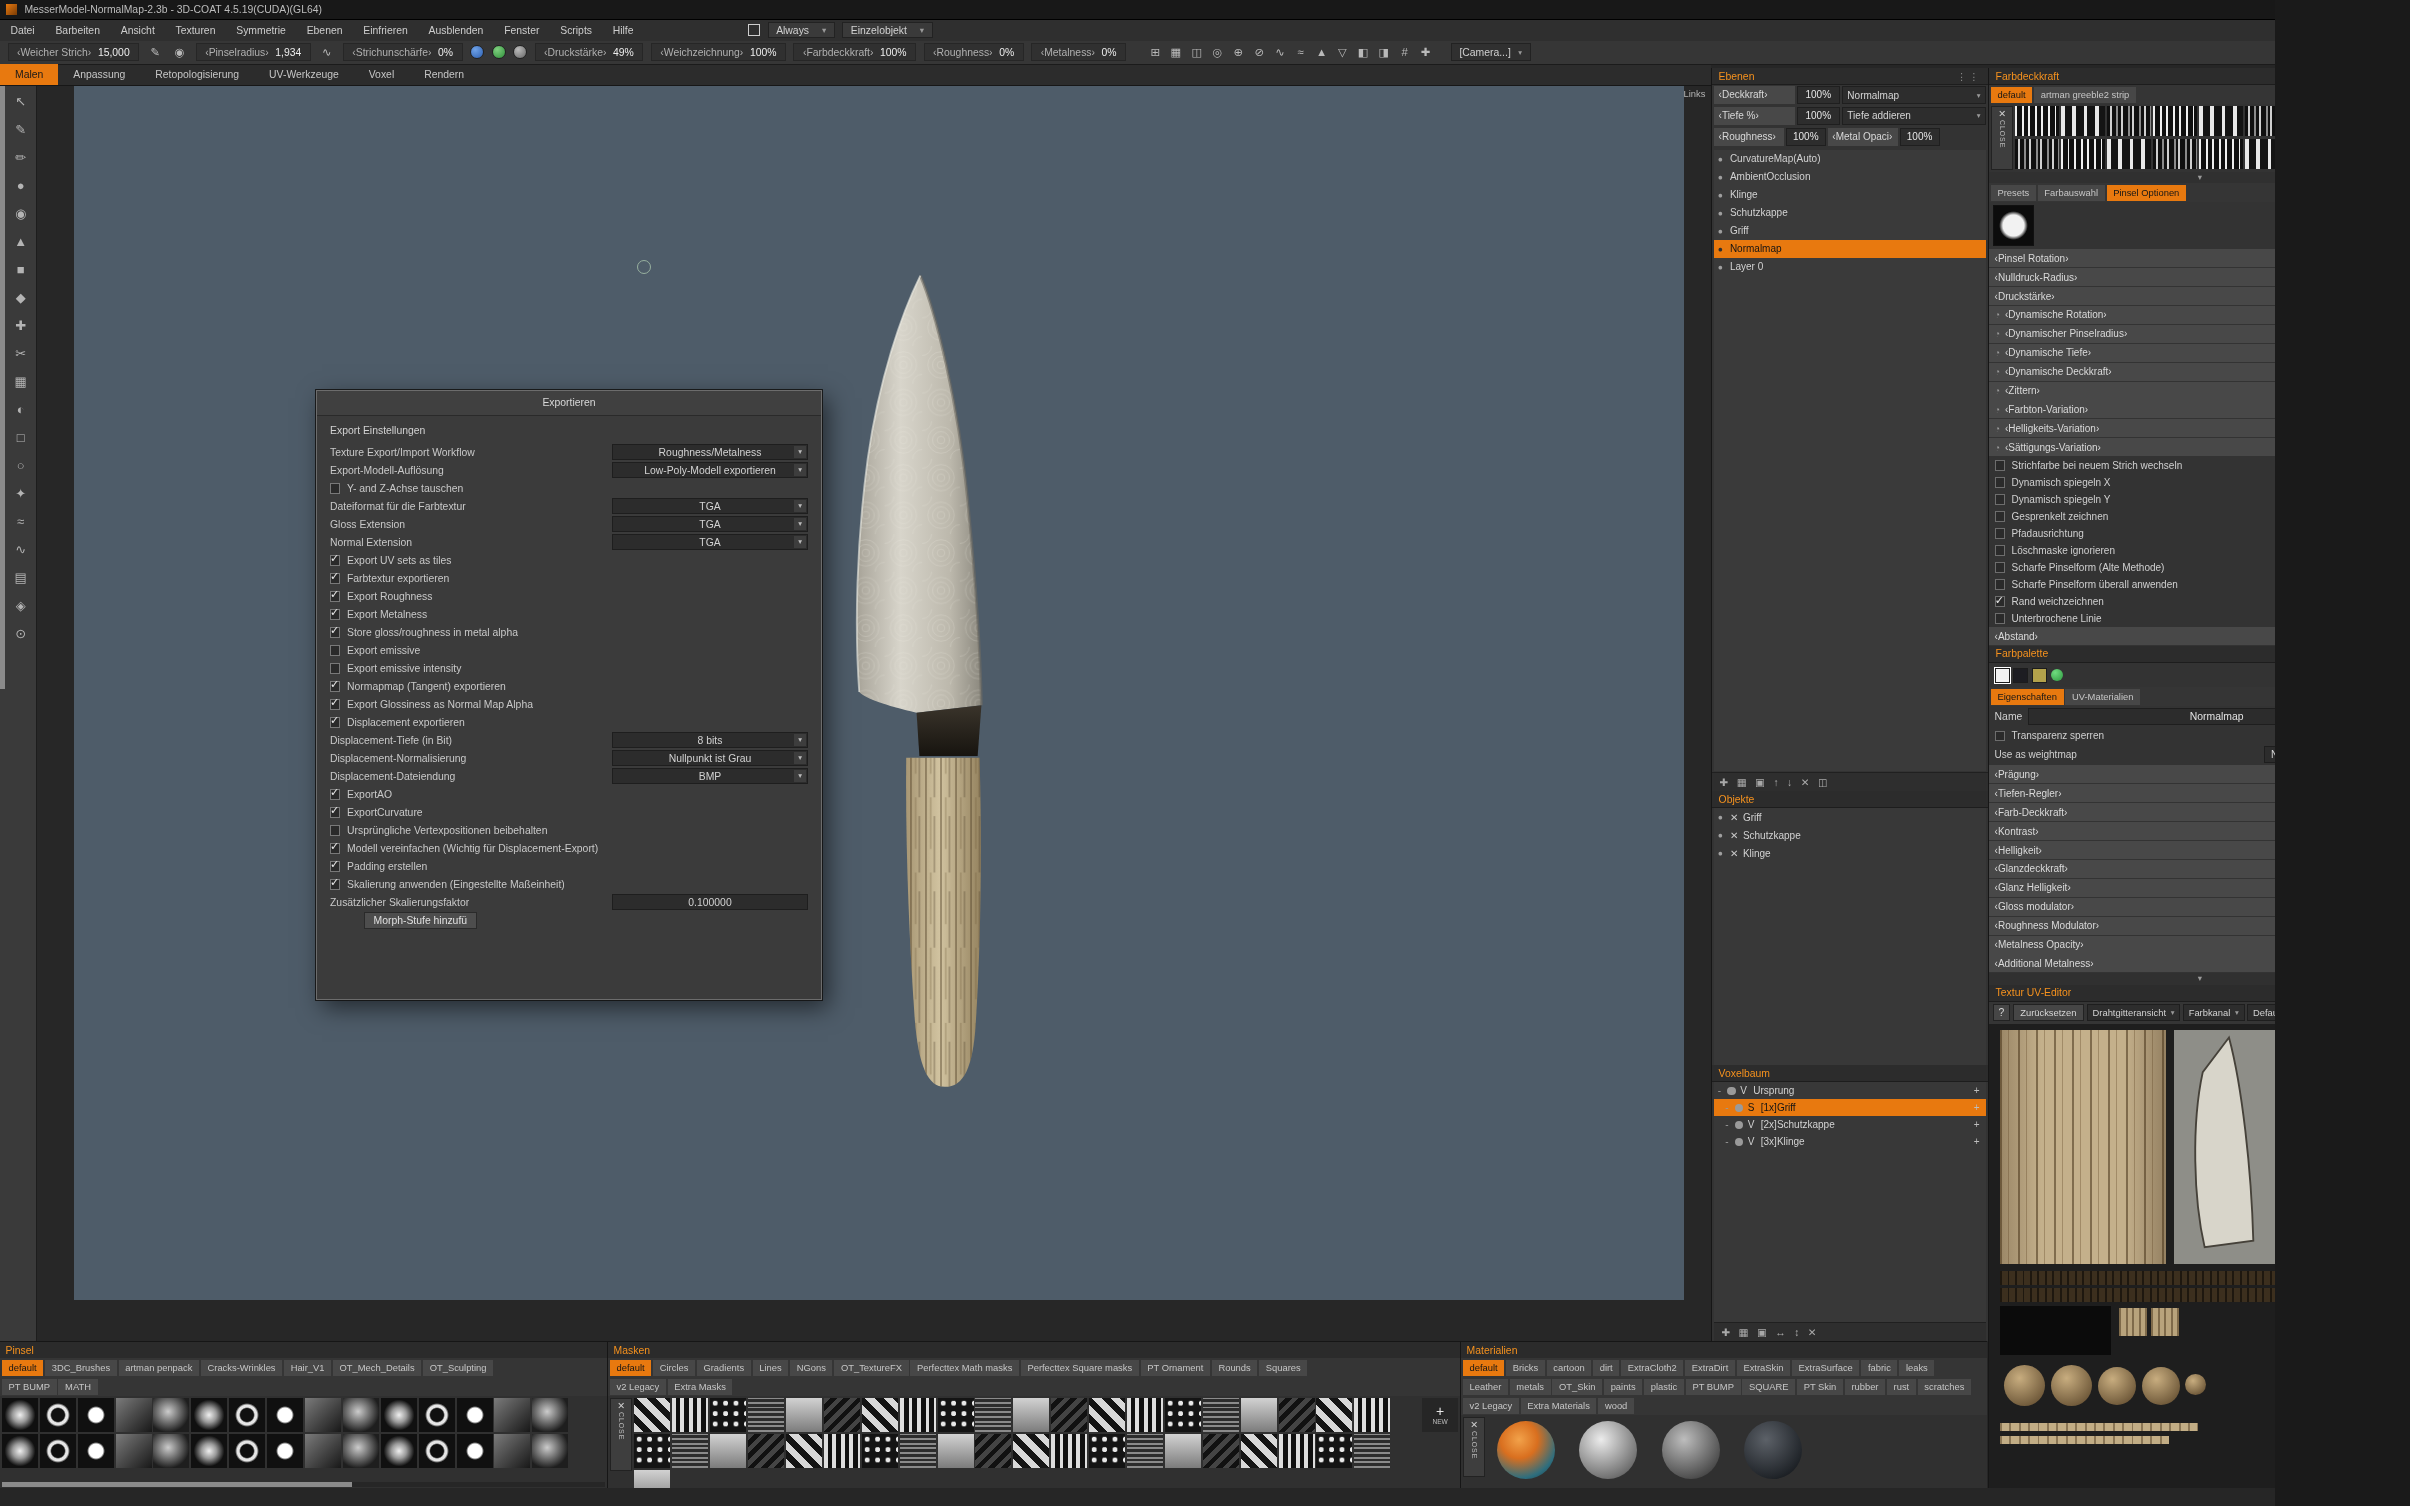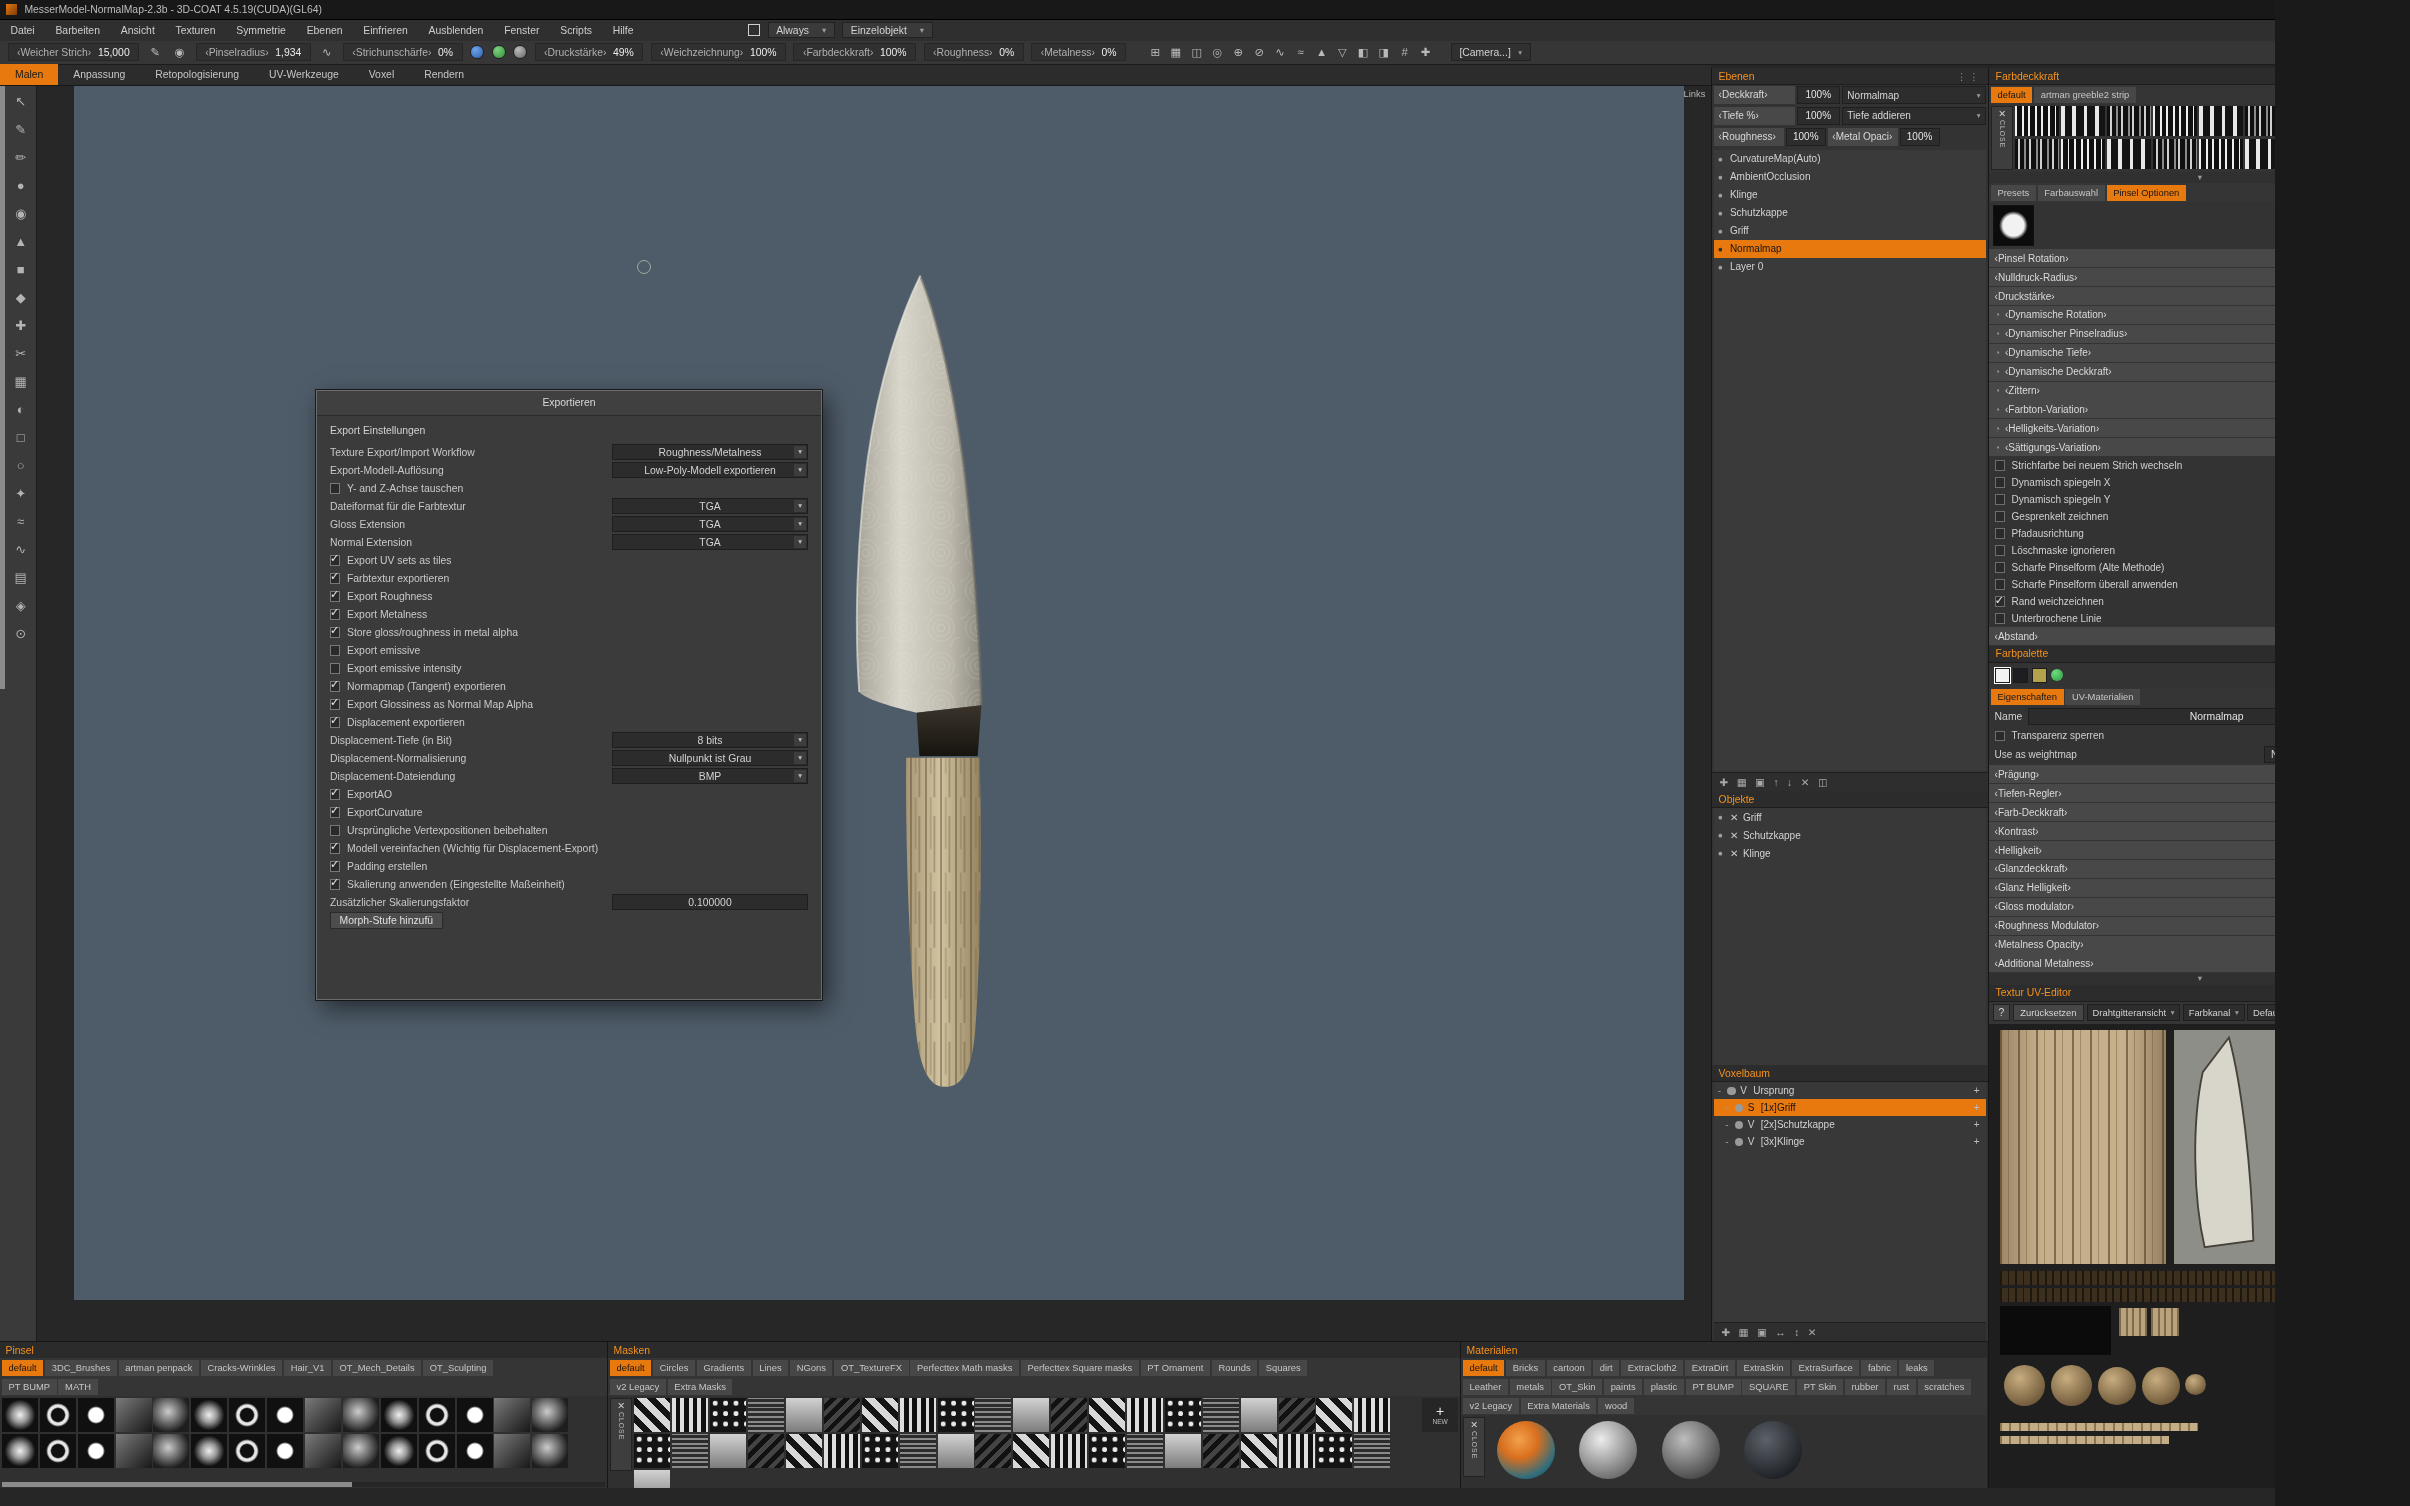--- a/index.html
+++ b/index.html
@@ -60,21 +60,21 @@
   .drow{display:flex;align-items:center;height:18px;margin:0 13px;font-size:10.4px;}
   .drow .chk{display:none;width:10.4px;height:10.4px;border:0.9px solid #787878;background:#2a2a2a;margin-right:6.6px;position:relative;flex:none;}
   .drow.check .chk{display:inline-block;}
   .drow.on .chk::after{content:"✓";position:absolute;left:-0.9px;top:-3.8px;font-size:11.3px;color:#e6e6e6;}
   .drow .dlabel{color:#c9c9c9;white-space:nowrap;}
   .drow .sp{flex:1;}
   .drow .dctl{display:none;width:196px;height:16px;background:#2c2c2c;border:0.9px solid #1e1e1e;align-items:center;justify-content:center;color:#d2d2d2;position:relative;flex:none;}
   .drow.dropdown .dctl,.drow.input .dctl{display:flex;}
   .drow .arr{display:none;position:absolute;right:0.9px;top:0.9px;width:12.2px;height:12.2px;background:#3d3d3d;color:#bbb;font-size:7.5px;line-height:12.2px;text-align:center;}
   .drow.dropdown .arr{display:block;}
-  .drow.button .dlabel{background:#4d4d4d;border:0.9px solid #2a2a2a;padding:1.9px 8.5px;color:#e0e0e0;}
+  .drow.button .dlabel{background:#4d4d4d;border:0.9px solid #2a2a2a;padding:1.9px 8.5px;color:#e0e0e0;margin-left:34px;}
   .dlg-btnrow{display:flex;justify-content:space-between;padding:17px 90px 0 90px;}
   .btn{width:73px;height:20px;background:linear-gradient(#575757,#3e3e3e);border:0.9px solid #212121;color:#dedede;font-size:10.4px;font-family:inherit;}
 
   
   .pnl-hdr{display:flex;align-items:center;height:17px;padding:0 6.6px;background:#2c2c2c;border-bottom:0.9px solid #1d1d1d;}
   .pnl-hdr .t{color:#f6921e;}
   .pnl-hdr .ic{margin-left:auto;color:#8e8e8e;font-size:9.4px;letter-spacing:2.8px;}
   .tabsrow{display:flex;align-items:center;background:#353535;padding:0.9px 1.9px;height:19px;overflow:hidden;}
   .ptab{height:16px;line-height:16px;padding:0 6.6px;background:#474747;color:#c6c6c6;margin-right:1.9px;font-size:9.4px;white-space:nowrap;flex:none;}
   .ptab.sel{background:var(--accent);color:#161616;}

